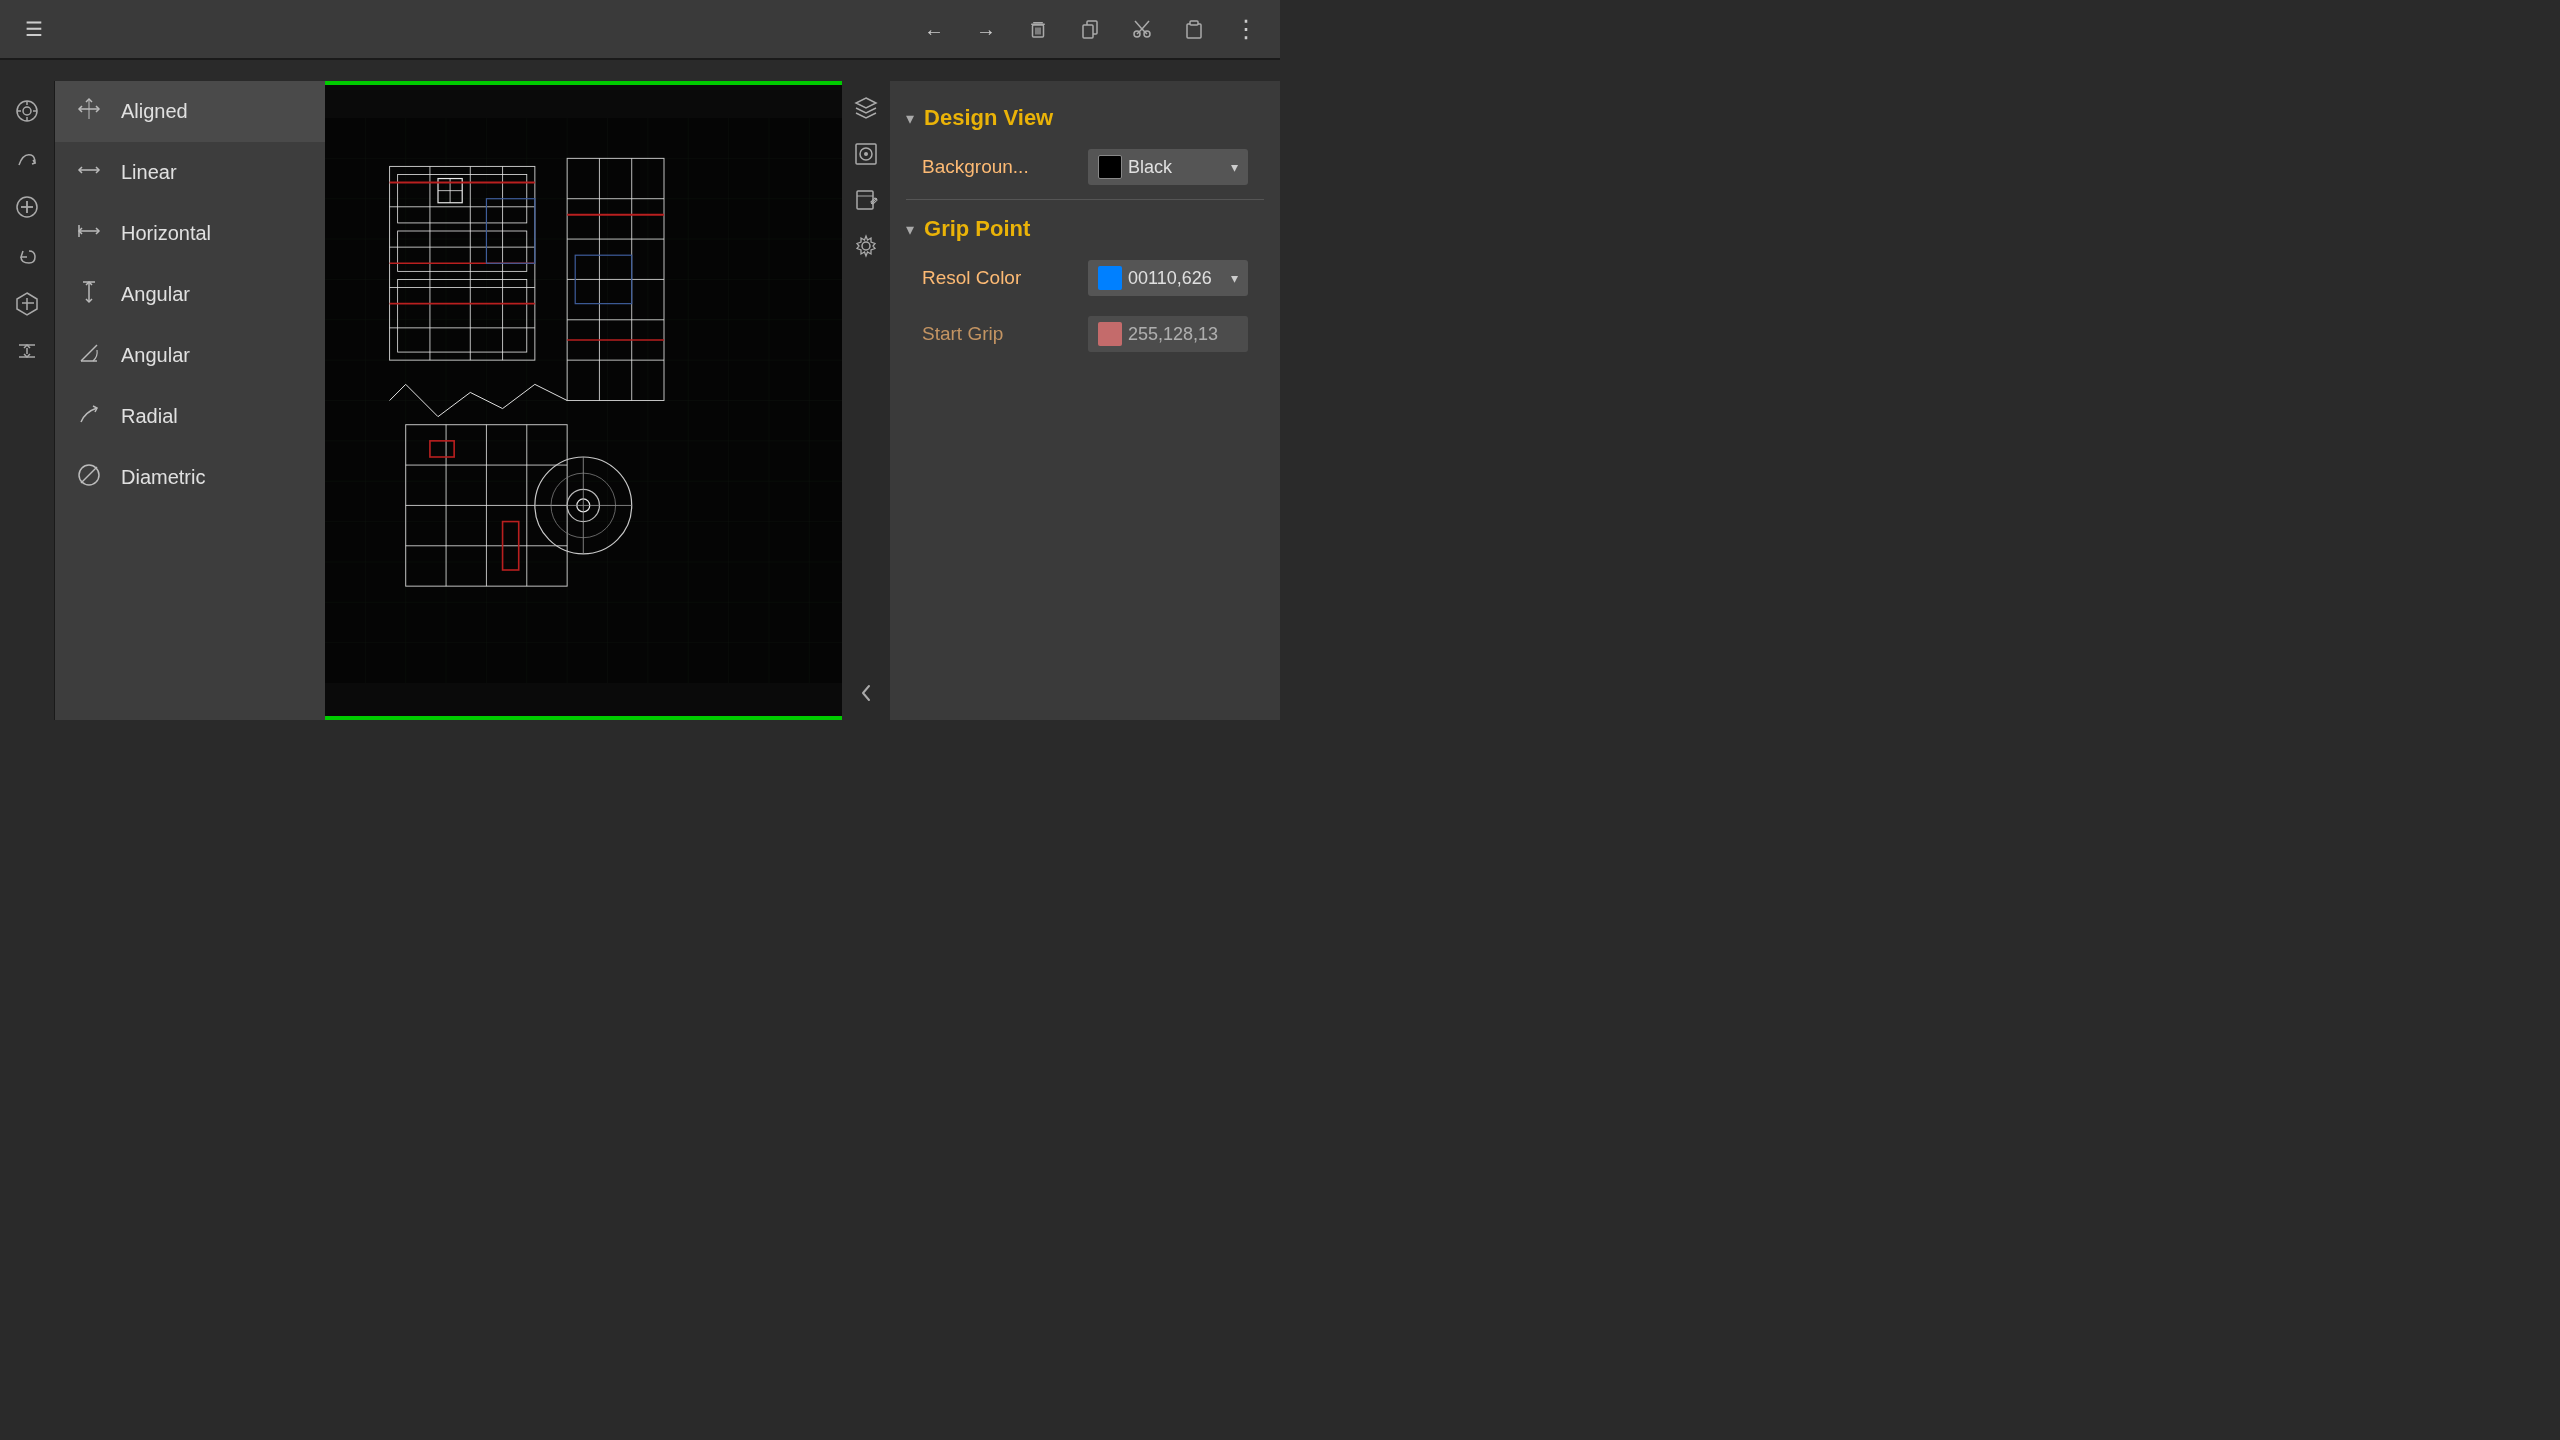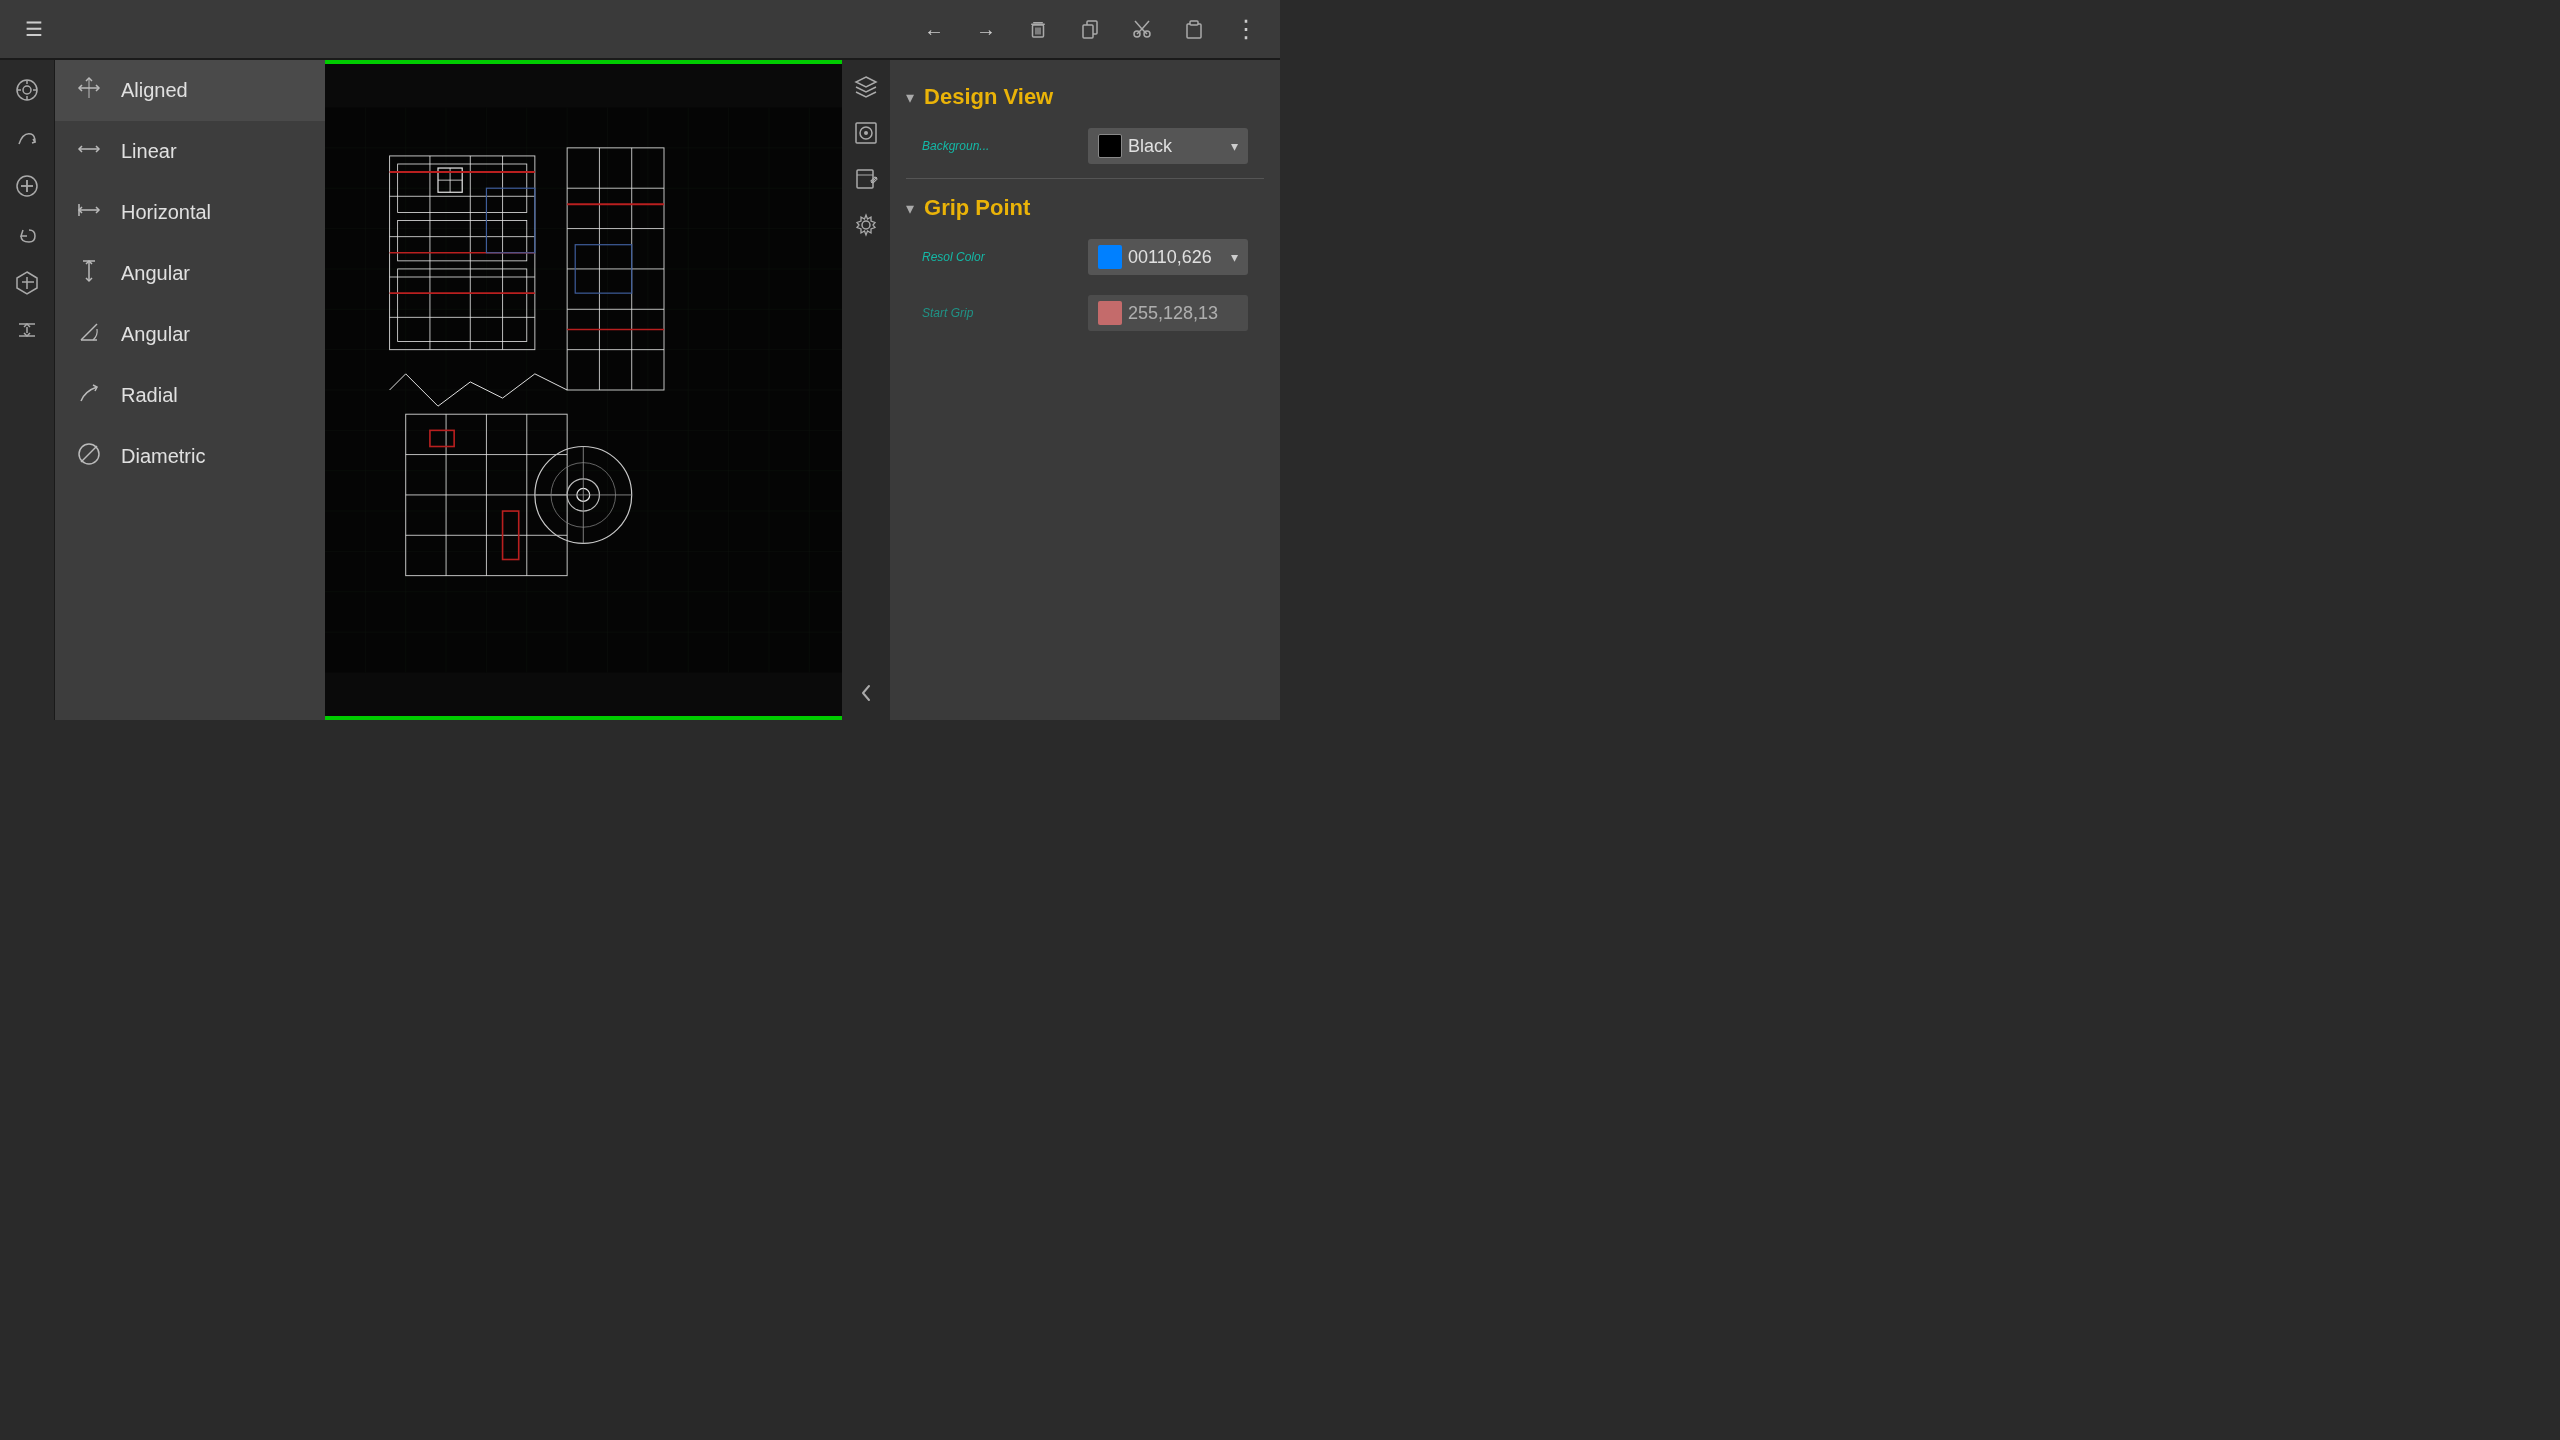--- a/index.html
+++ b/index.html
@@ -37,20 +37,21 @@
       background: transparent;
       border: none;
     }
     .toolbar-spacer { flex: 1; }
 
     
     .main-content {
       display: flex;
       flex: 1;
       overflow: hidden;
+      margin-top: 21px;
     }
 
     
     .icon-sidebar {
       width: 55px;
       background: #2a2a2a;
       display: flex;
       flex-direction: column;
       align-items: center;
       padding: 8px 0;
@@ -176,24 +177,23 @@
       font-size: 16px;
     }
 
     .prop-row {
       display: flex;
       align-items: center;
       padding: 10px 16px;
       gap: 8px;
     }
     .prop-label {
-      color: #14b8a6;
-      font-size: 12px;
+      color: #fdba74;
+      font-size: 19px;
       flex: 1;
-      font-style: italic;
     }
     .prop-value {
       display: flex;
       align-items: center;
       gap: 6px;
       background: #555;
       border-radius: 3px;
       padding: 6px 10px;
       min-width: 160px;
       justify-content: flex-start;

